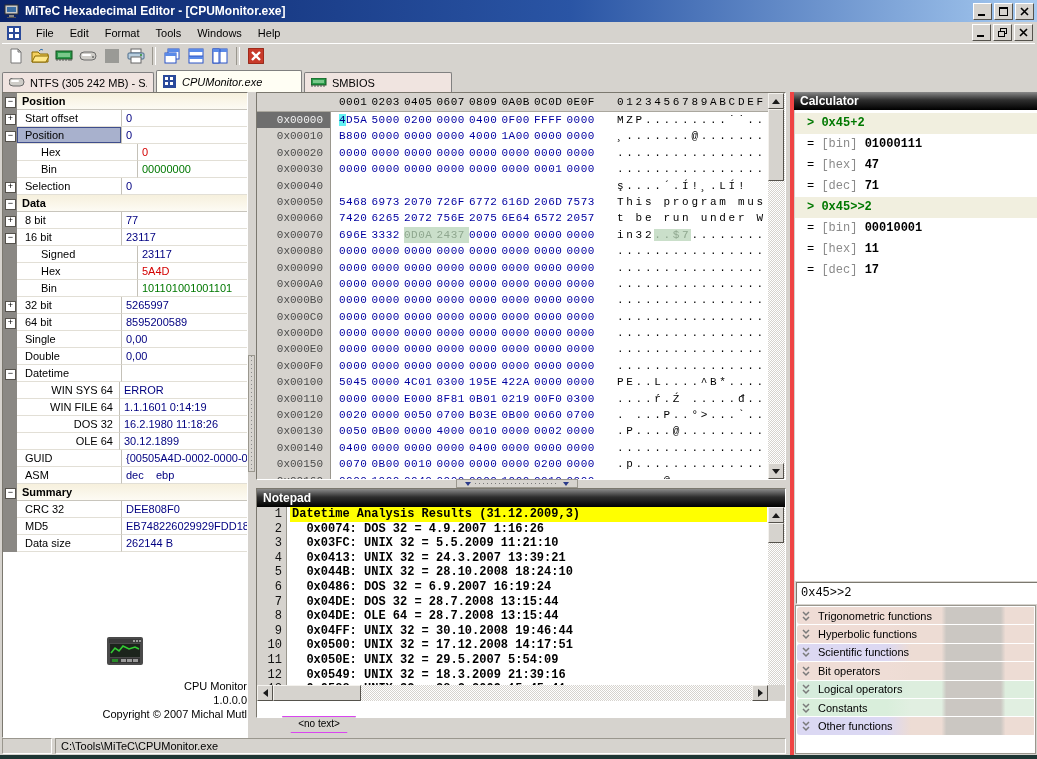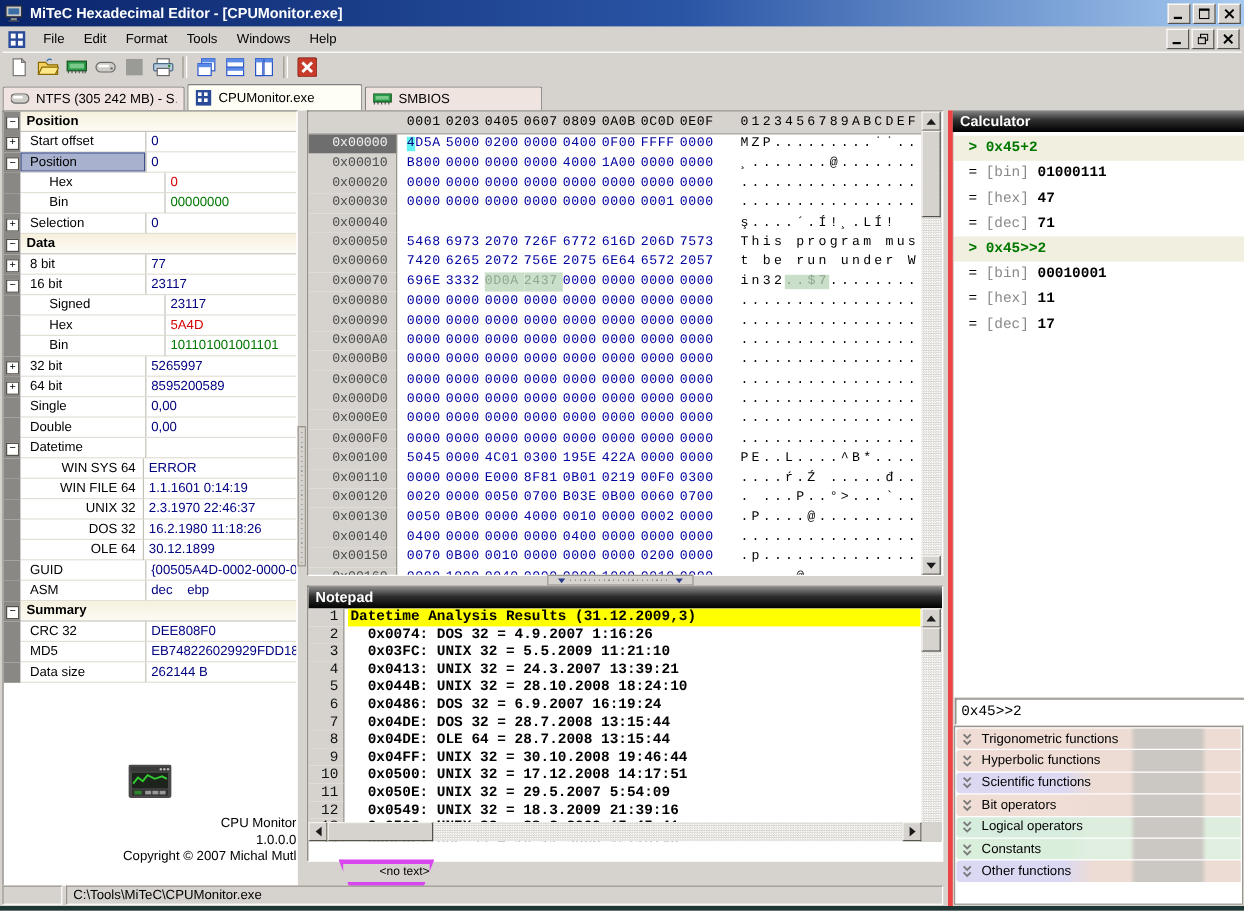--- a/index.html
+++ b/index.html
@@ -102,21 +102,21 @@
   .npnum{position:absolute;left:0;top:0;width:30px;height:100%;background:#d6d3ce;
     border-right:1px solid #9a978e;text-align:right;padding-right:4px;box-sizing:border-box;
     font-weight:normal;color:#111;}
   .nptext{position:absolute;left:33px;top:0;right:18px;padding-left:2px;}
   .npline.hl1 .nptext{background:#ffff00;}
   .notepad .hscroll{left:0;right:17px;bottom:16px;}
   .npcorner{position:absolute;right:0;bottom:16px;width:17px;height:16px;background:#d6d3ce;}
   .texttabs{left:256px;top:716px;width:528px;height:18px;}
   .texttab{position:absolute;left:26px;top:0;width:72px;height:15px;background:#d6d3ce;
     clip-path:polygon(0 0,100% 0,calc(100% - 9px) 100%,9px 100%);
-    border:4px solid #d946ef;text-align:right;font-size:10px;line-height:14px;}
+    border:1px solid #d946ef;text-align:center;font-size:10px;line-height:14px;}
   
   .statusbar{left:0;top:736px;width:788px;height:19px;}
   .sseg{position:absolute;top:2px;height:16px;border:1px solid;border-color:#9a978e #fff #fff #9a978e;
     line-height:14px;padding-left:5px;box-sizing:border-box;background:#d6d3ce;}
   
   .rightpanel{left:790px;top:92px;width:244px;height:663px;background:#d6d3ce;
     border-left:4px solid #ef4444;}
   .calclist{position:absolute;left:1px;top:18px;width:276px;height:468px;background:#fff;
     font-family:"Liberation Mono",monospace;font-size:12px;overflow:hidden;padding-top:3px;}
   .crow{height:21px;line-height:21px;white-space:pre;padding-left:12px;}
@@ -295,21 +295,21 @@
       <div class="tab active" style="width: 146px; box-sizing: border-box;">
         <span>
           <svg width="14" height="14">
             <rect x="0" y="0" width="13" height="13" fill="#2a4a9a"></rect>
             <rect x="2" y="2" width="3" height="3" fill="#fff"></rect>
             <rect x="7" y="2" width="3" height="3" fill="#fff"></rect>
             <rect x="2" y="7" width="3" height="3" fill="#fff"></rect>
             <rect x="7" y="7" width="3" height="3" fill="#fff"></rect>
           </svg>
         </span>
-        <span style="white-space: nowrap; overflow: hidden;">CPUMonitor.exe</span>
+        <span style="white-space: nowrap; overflow: hidden; font-style: italic;">CPUMonitor.exe</span>
       </div>
       <div class="tab" style="width: 148px; box-sizing: border-box;">
         <span>
           <svg width="16" height="10">
             <rect x="0" y="0" width="15" height="7" fill="#2a9a4a" stroke="#14551f"></rect>
             <rect x="2" y="2" width="11" height="3" fill="#7ac88a"></rect>
             <path d="M1 7 v2 M4 7 v2 M7 7 v2 M10 7 v2 M13 7 v2" stroke="#555"></path>
           </svg>
         </span>
         <span style="white-space: nowrap; overflow: hidden;">SMBIOS</span>
@@ -423,25 +423,20 @@
         </div>
         <div class="prow">
           <div class="pgutter"></div>
           <div class="plabel subr">WIN SYS 64</div>
           <div class="pvalue c-navy">ERROR</div>
         </div>
         <div class="prow">
           <div class="pgutter"></div>
           <div class="plabel subr">WIN FILE 64</div>
           <div class="pvalue c-navy">1.1.1601 0:14:19</div>
-        </div>
-        <div class="prow">
-          <div class="pgutter"></div>
-          <div class="plabel subr">UNIX 32</div>
-          <div class="pvalue c-navy">2.3.1970 22:46:37</div>
         </div>
         <div class="prow">
           <div class="pgutter"></div>
           <div class="plabel subr">DOS 32</div>
           <div class="pvalue c-navy">16.2.1980 11:18:26</div>
         </div>
         <div class="prow">
           <div class="pgutter"></div>
           <div class="plabel subr">OLE 64</div>
           <div class="pvalue c-navy">30.12.1899</div>

